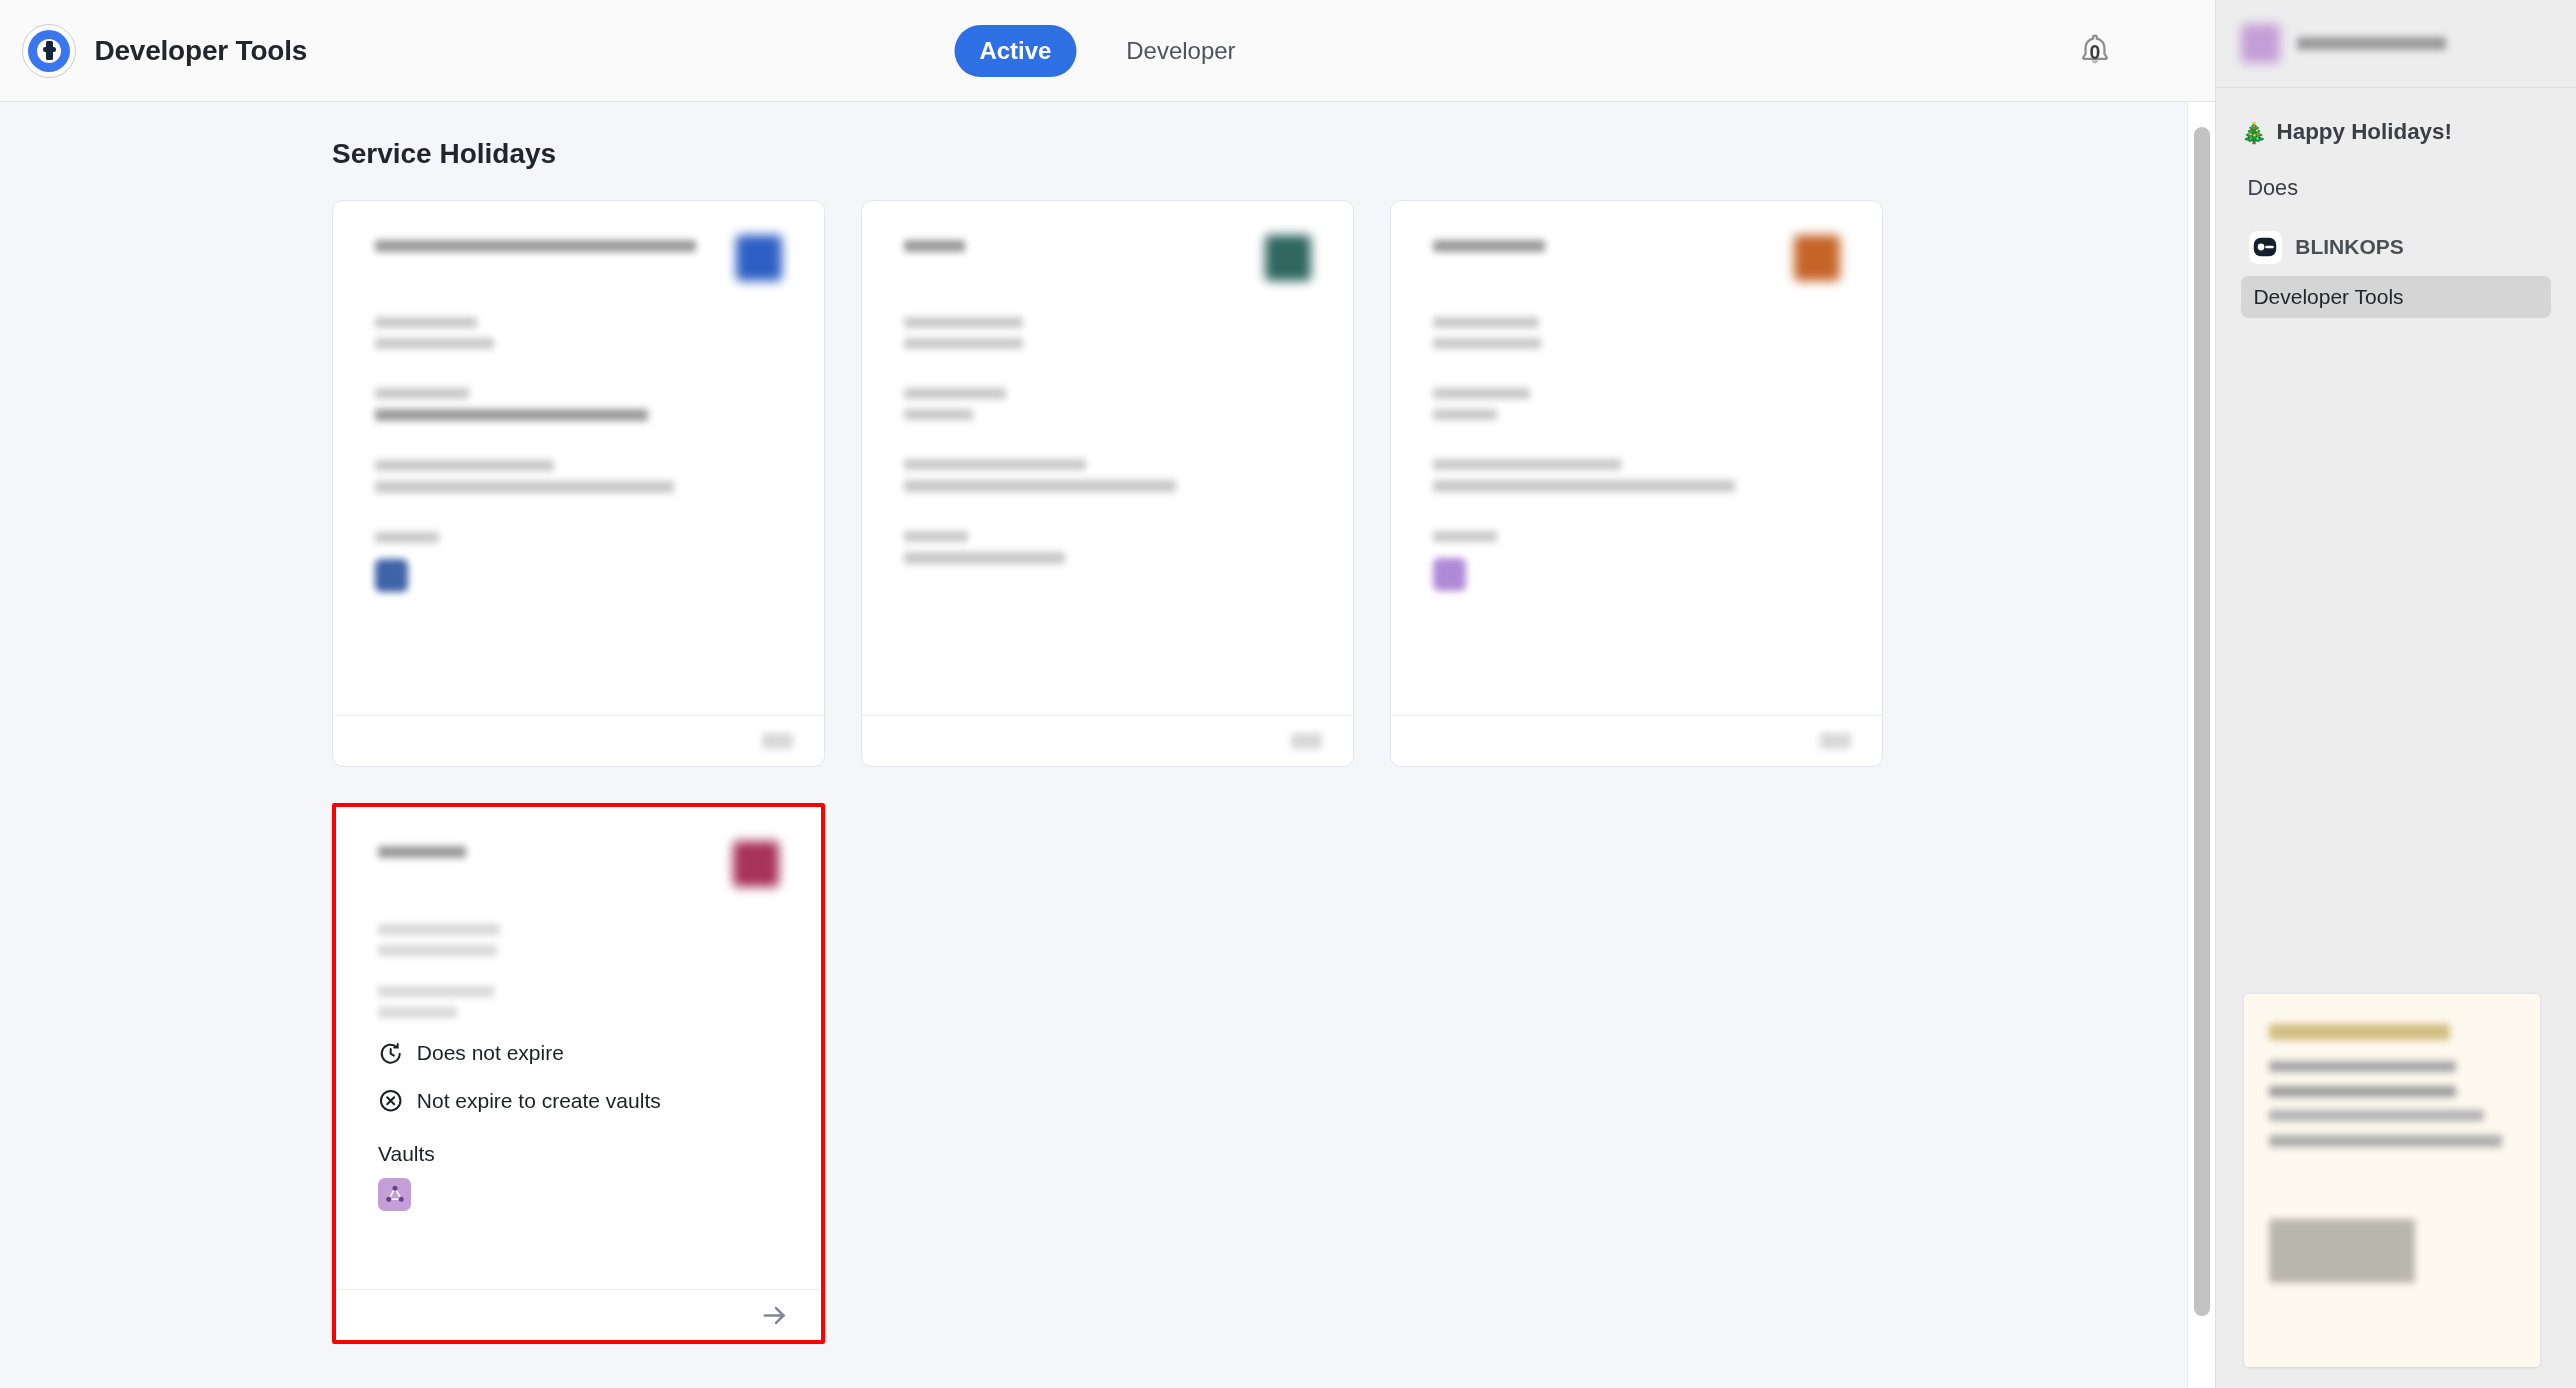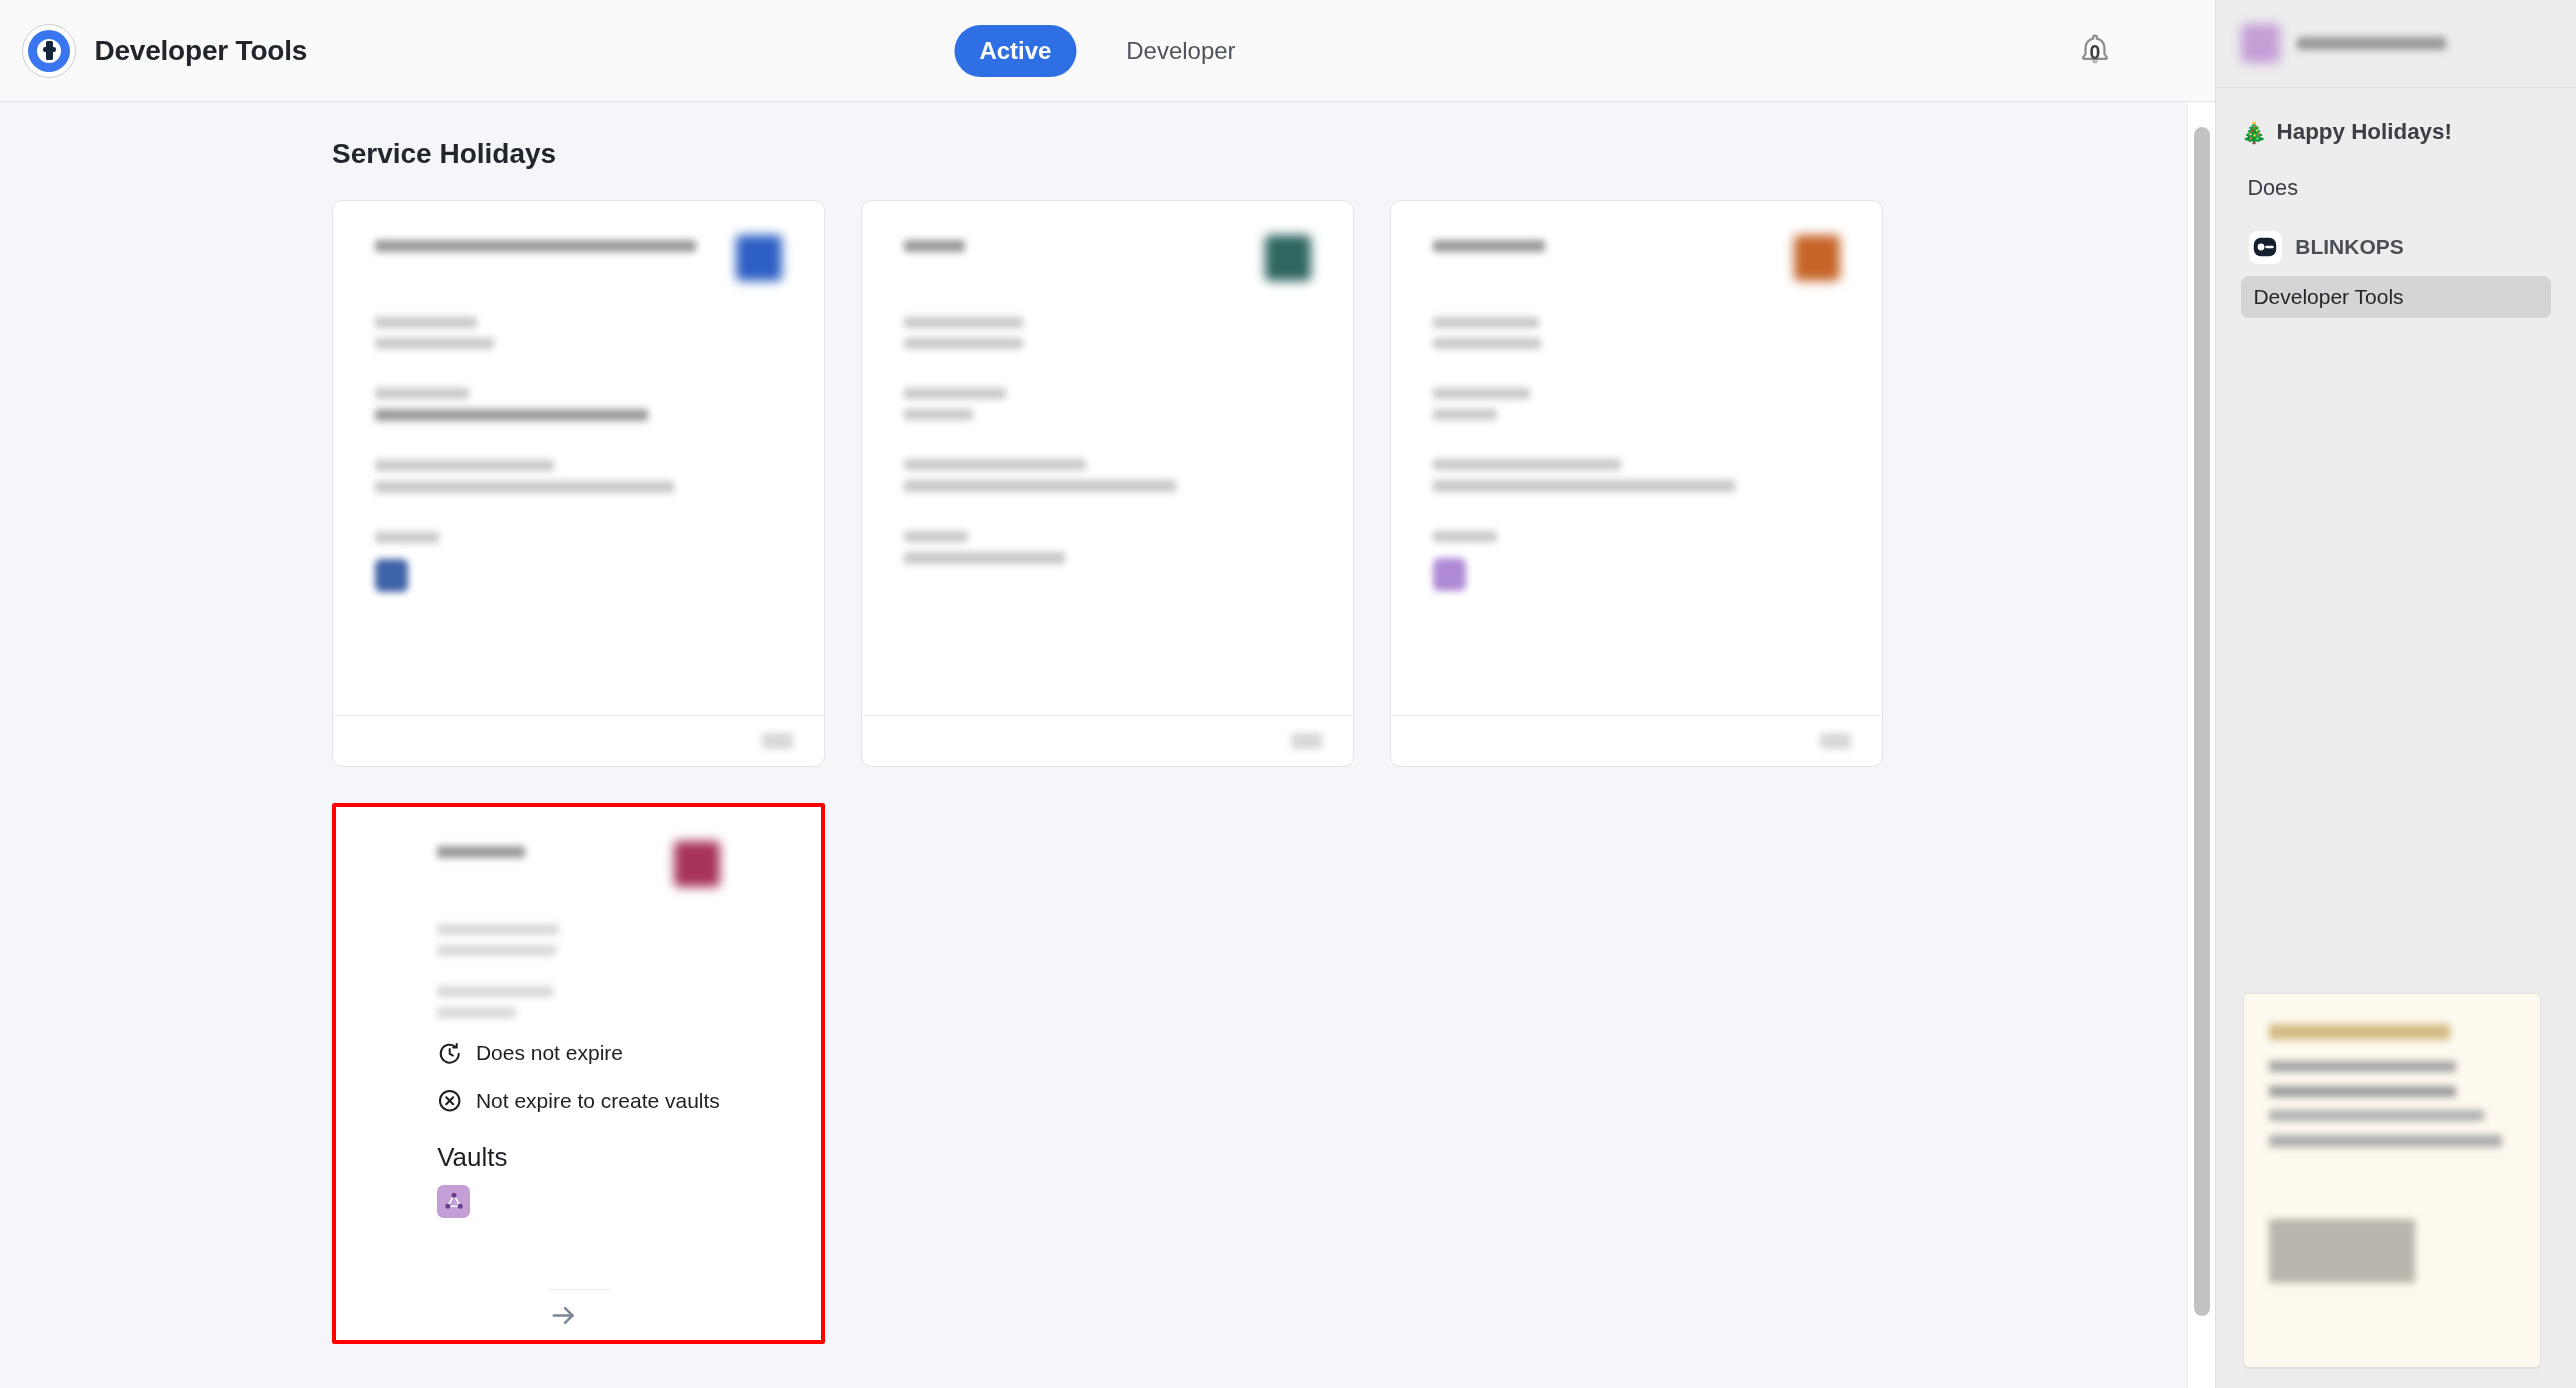--- a/index.html
+++ b/index.html
@@ -149,30 +149,30 @@
     flex: 0 0 46px;
   }
 
   
   #highlight-wrap {
     position: relative;
     border: 4.5px solid #ff0000;
     border-radius: 2.2px;
     width: 493px;
   }
-  #highlight-wrap .card { border-radius: 0; border: none; height: 533px; align-items: center; }
+  #highlight-wrap .card { border-radius: 0; border: none; height: 533px; }
 
   .detail-row {
     display: flex; align-items: center; gap: 13.4px;
     margin-top: 22.4px;
   }
   .detail-row .ic { width: 25.4px; height: 25.4px; flex: 0 0 25.4px; }
   .detail-row .txt { font-size: 21px; color: #1c1f24; }
 
-  .vaults-label { font-size: 26px; color: #1c1f24; margin-top: 28px; }
+  .vaults-label { font-size: 21px; color: #1c1f24; margin-top: 28px; }
   .vault-icon {
     margin-top: 12px;
     width: 33px; height: 33px; border-radius: 6.7px;
     background: #c49ed6;
     display:flex; align-items:center; justify-content:center;
   }
   .vault-icon svg { width: 24px; height: 24px; }
 
   .arrow-btn { cursor: pointer; }
   .arrow-btn svg { width: 31px; height: 31px; display:block; }

